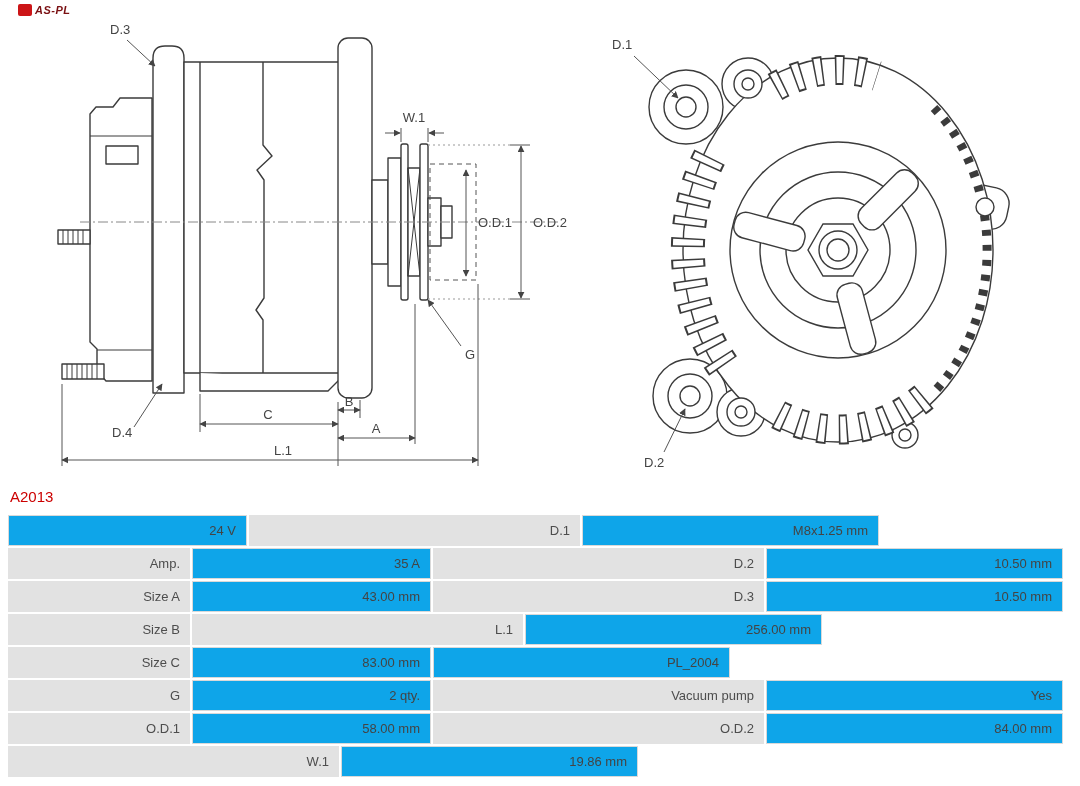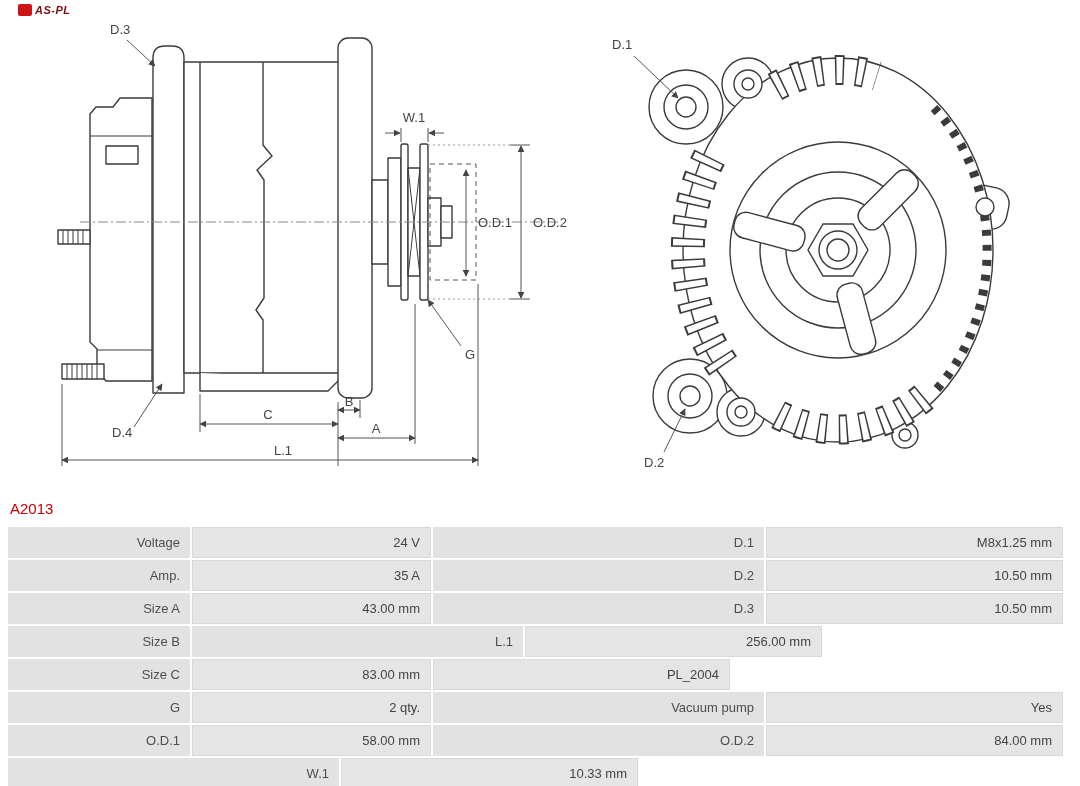--- a/index.html
+++ b/index.html
@@ -7,26 +7,26 @@
   body {
     width:1080px; height:786px; background:#fff;
     font-family:"Liberation Sans", sans-serif; color:#444;
     position:relative; overflow:hidden;
   }
   .logo { position:absolute; top:3px; left:18px; display:flex; align-items:center; gap:3px; height:13px; }
   .logo-mark { width:14px; height:12px; background:#cc1517; border-radius:2px; }
   .logo-text { font-size:11px; font-weight:bold; font-style:italic; color:#7a1012; letter-spacing:.5px; }
   .drawing { position:relative; width:1080px; height:488px; }
   svg text { font-size:13px; fill:#444; font-family:"Liberation Sans", sans-serif; }
-  .partno { margin:12px 0 9px 10px; font-size:15px; color:#cc0000; line-height:18px; }
+  .partno { margin:0 0 9px 10px; font-size:15px; color:#cc0000; line-height:18px; }
   .spec { margin-left:8px; }
   .row { display:flex; gap:2px; margin-bottom:2px; }
   .cell { height:31px; display:flex; align-items:center; justify-content:flex-end; padding-right:10px; font-size:13px; }
   .lab { background:#e2e2e2; color:#4d4d4d; }
-  .val { background:#e5e5e5; border:1px solid #d9d9d9; }
+  .val { background:#0ea5e9; border:1px solid #d9d9d9; }
   .c1 { width:182px; } .c2 { width:239px; } .c3 { width:331px; } .c4 { width:297px; }
 </style>
 </head>
 <body>
 
 <div class="logo">
   <span class="logo-mark"></span>
   <span class="logo-text">AS-PL</span>
 </div>
 
@@ -164,21 +164,20 @@
   </g>
   <text x="612" y="49">D.1</text>
   <text x="644" y="467">D.2</text>
 </svg>
 </div>
 
 <div class="partno">A2013</div>
 
 <div class="spec">
   <div class="row">
-    <div class="cell lab c1">Voltage</div>
     <div class="cell val c2">24 V</div>
     <div class="cell lab c3">D.1</div>
     <div class="cell val c4">M8x1.25 mm</div>
   </div>
   <div class="row">
     <div class="cell lab c1">Amp.</div>
     <div class="cell val c2">35 A</div>
     <div class="cell lab c3">D.2</div>
     <div class="cell val c4">10.50 mm</div>
   </div>
@@ -205,15 +204,15 @@
     <div class="cell val c4">Yes</div>
   </div>
   <div class="row">
     <div class="cell lab c1">O.D.1</div>
     <div class="cell val c2">58.00 mm</div>
     <div class="cell lab c3">O.D.2</div>
     <div class="cell val c4">84.00 mm</div>
   </div>
   <div class="row">
     <div class="cell lab c3">W.1</div>
-    <div class="cell val c4">10.33 mm</div>
+    <div class="cell val c4">19.86 mm</div>
   </div>
 </div>
 
 </body></html>

